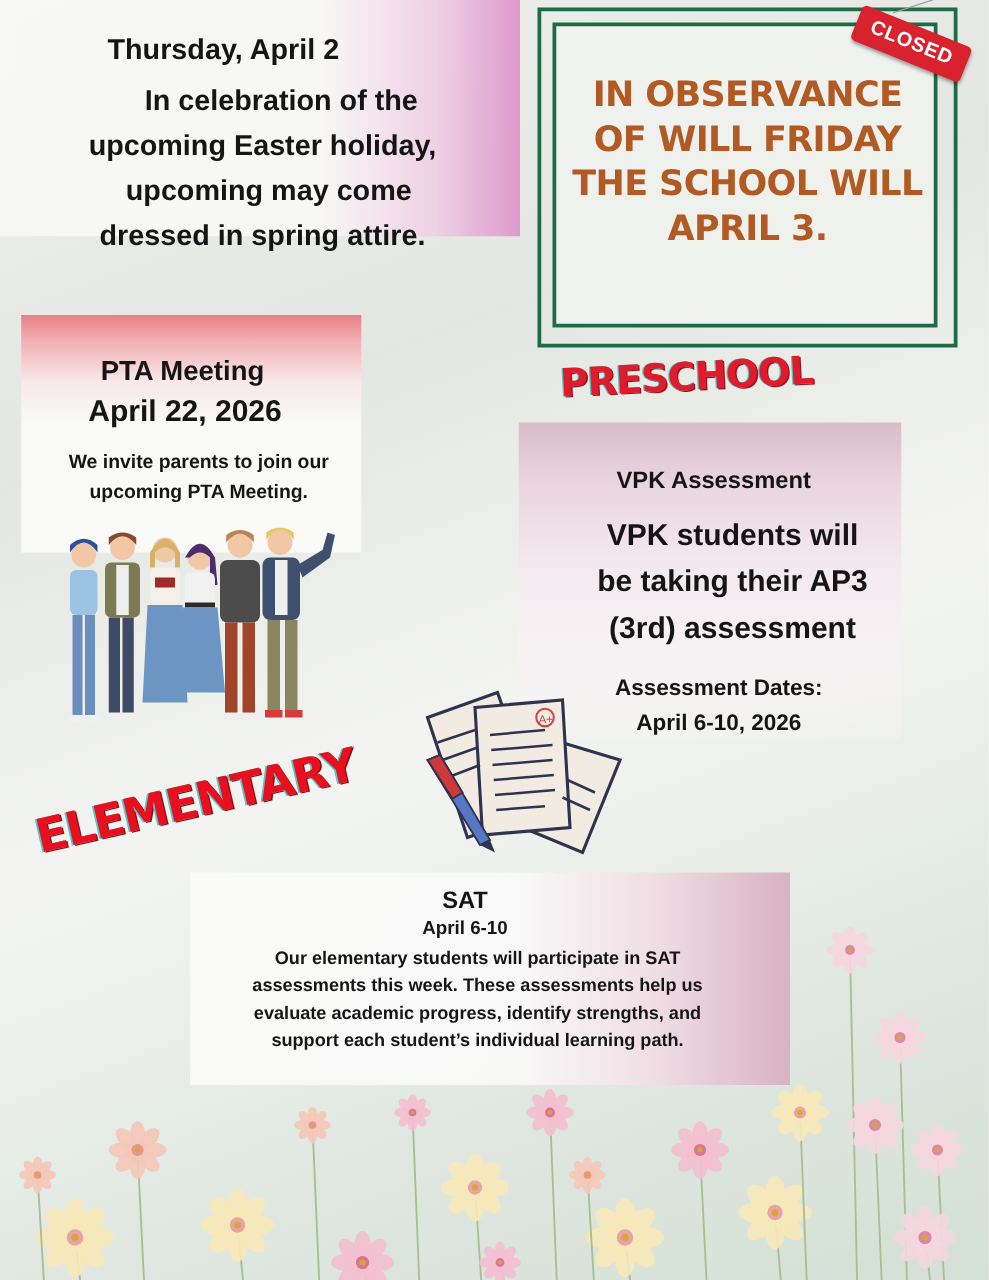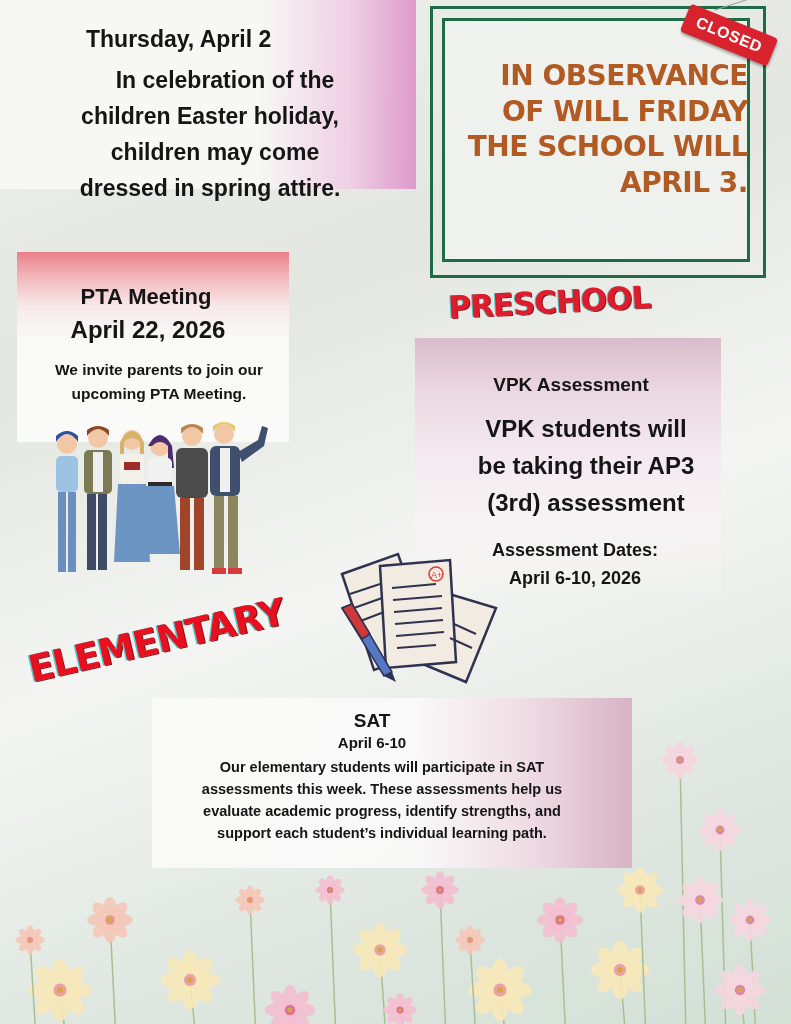--- a/index.html
+++ b/index.html
@@ -14,21 +14,21 @@
   
   #easter { left:0; top:0; width:416px; height:189px;
     background: linear-gradient(90deg, rgba(248,249,246,0.95) 0%, rgba(248,248,246,0.95) 62%, rgba(240,205,228,0.9) 84%, rgba(220,140,200,0.85) 100%); }
   #easter .l1 { position:absolute; left:86px; top:26px; font-size:23px; }
   #easter .body { position:absolute; left:40px; top:62px; width:340px; font-size:23px; line-height:36px; }
 
   
   #closed-outer { left:430px; top:6px; width:336px; height:272px; border:3px solid #1f6b45; box-sizing:border-box; }
   #closed-inner { left:442px; top:18px; width:308px; height:244px; border:3px solid #1f6b45; box-sizing:border-box;
     background: rgba(244,245,242,0.7); }
-  #closed-text { left:448px; top:58px; width:300px; text-align:right; color:#b15a24;
+  #closed-text { left:448px; top:58px; width:300px; text-align:center; color:#b15a24;
     font-family:"DejaVu Sans", sans-serif; font-weight:bold; font-size:28px; line-height:35.5px; letter-spacing:-0.5px; }
   #closed-tag { left:682px; top:20px; width:94px; height:30px; background:#d8232e; color:#fff; border-radius:4px;
     transform: rotate(22deg); font-size:16px; font-weight:bold; text-align:center; line-height:30px;
     box-shadow:1px 2px 3px rgba(0,0,0,0.35); letter-spacing:0.5px; }
   #tag-string { left:716px; top:0; width:60px; height:20px; border-top:1px solid #9aa19c; transform:rotate(-18deg); }
 
   
   #pta { left:17px; top:252px; width:272px; height:190px;
     background: linear-gradient(180deg, #e97f88 0%, #f2b3b7 12%, #f8e8e9 28%, #f9f9f8 45%, #fafaf9 100%); }
   #pta .t1 { position:absolute; left:0; width:258px; top:32px; font-size:22px; }
@@ -66,22 +66,22 @@
   
   #flowers { left:0; top:740px; width:791px; height:284px; }
 </style>
 </head>
 <body>
 
 <div class="card" id="easter">
   <div class="l1">Thursday, April 2</div>
   <div class="body">
     <div style="padding-left:30px">In celebration of the</div>
-    <div>children Easter holiday,</div>
-    <div style="padding-left:10px">children may come</div>
+    <div>upcoming Easter holiday,</div>
+    <div style="padding-left:10px">upcoming may come</div>
     <div>dressed in spring attire.</div>
   </div>
 </div>
 
 <div class="abs" id="closed-outer"></div>
 <div class="abs" id="closed-inner"></div>
 <div class="abs" id="closed-text">
   <div>IN OBSERVANCE</div>
   <div>OF WILL FRIDAY</div>
   <div>THE SCHOOL WILL</div>

